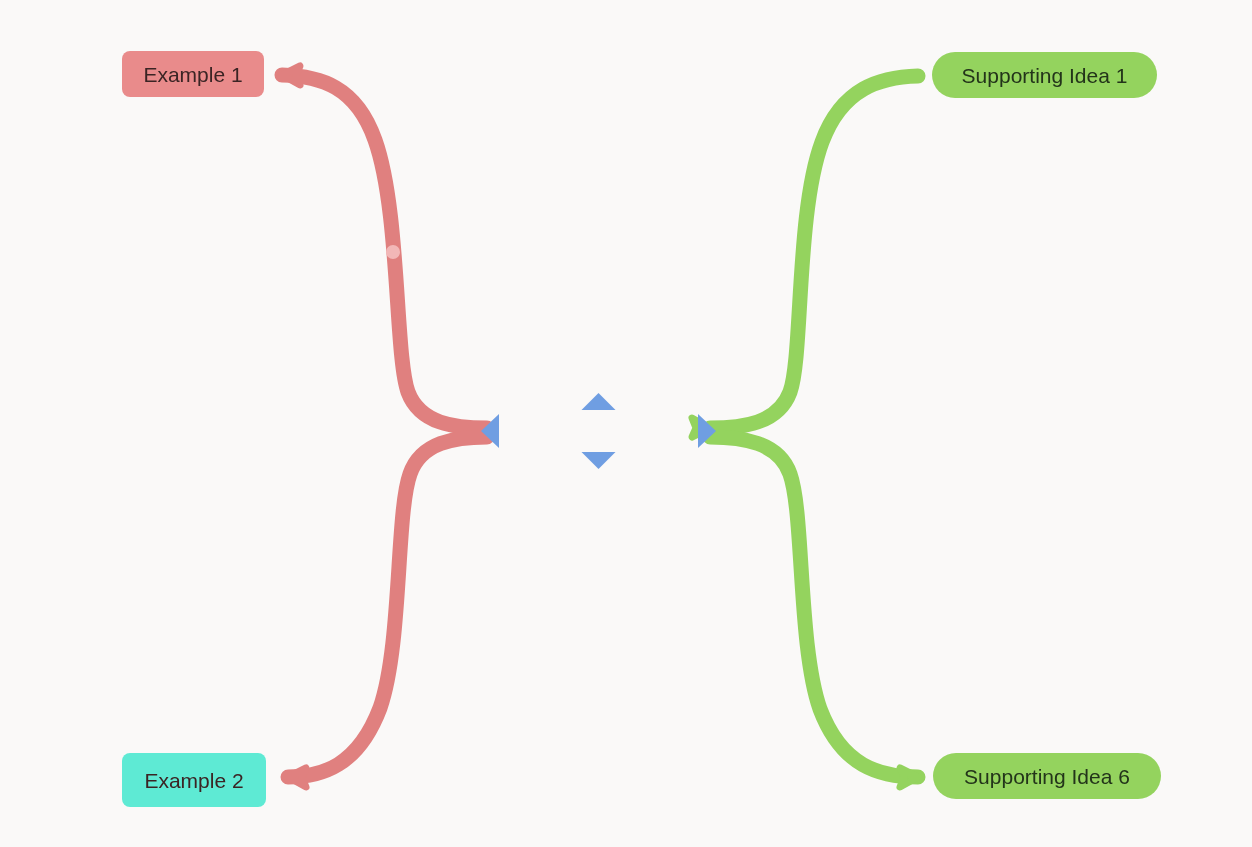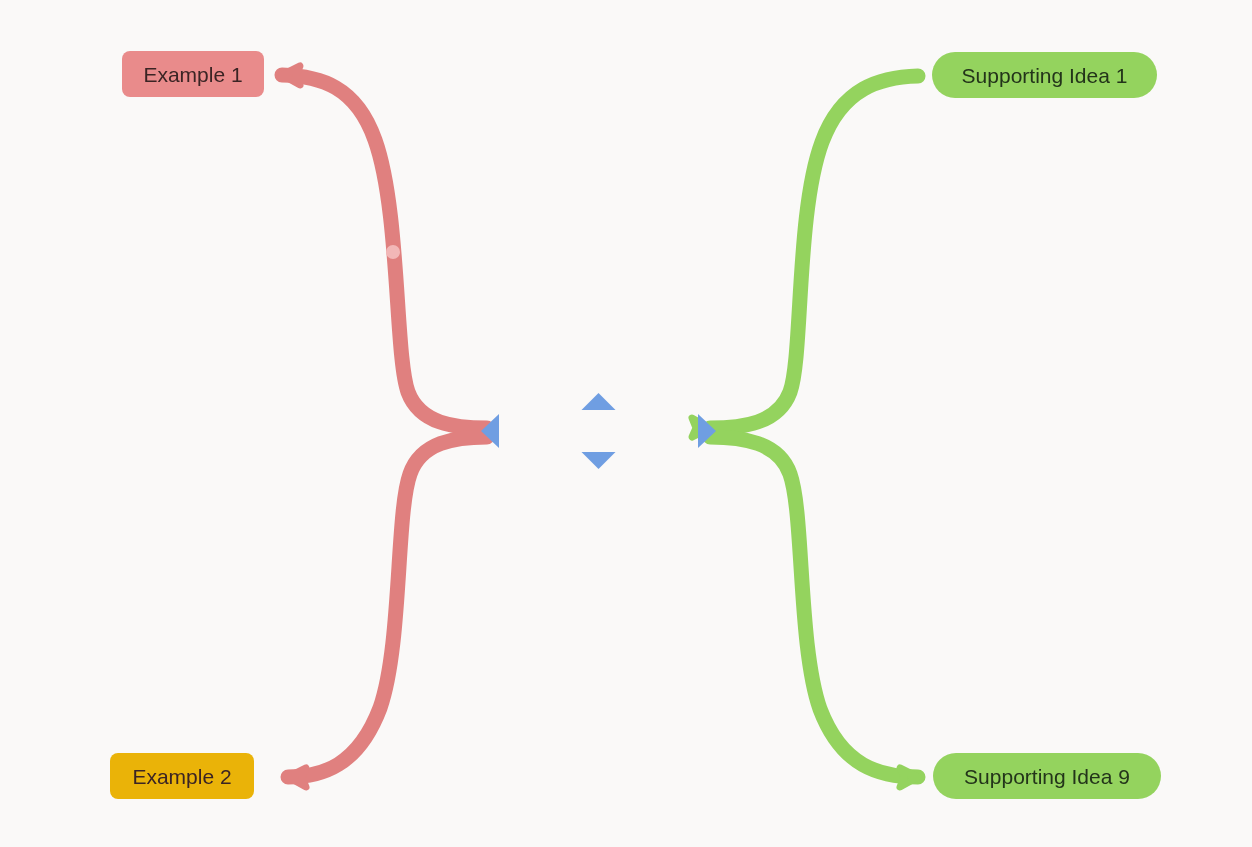--- a/index.html
+++ b/index.html
@@ -89,28 +89,28 @@
         <path d="M 918 777 L 900 768 L 904 777 L 900 787 Z" fill="#94d35e" stroke="#94d35e" stroke-width="7" stroke-linejoin="round"></path>
       </g>
       <circle cx="393" cy="252" r="7" fill="#f2b7b7"></circle>
     </svg>
 
 
   <div id="branch-nodes">
       <div class="node node-red" style="left: 122px; top: 51px; width: 142px; height: 46px; background: rgb(233, 139, 139); color: rgb(59, 36, 36);">
         <span class="node-label">Example 1</span>
       </div>
-      <div class="node node-red" style="left: 110px; top: 753px; width: 144px; height: 46px; background: #eab308; color: rgb(59, 36, 36);">
+      <div class="node node-red" style="left: 122px; top: 753px; width: 144px; height: 54px; background: #5eead4; color: rgb(59, 36, 36);">
         <span class="node-label">Example 2</span>
       </div>
       <div class="node node-green" style="left: 932px; top: 52px; width: 225px; height: 46px; background: rgb(148, 211, 94); color: rgb(35, 52, 26);">
         <span class="node-label">Supporting Idea 1</span>
       </div>
       <div class="node node-green" style="left: 933px; top: 753px; width: 228px; height: 46px; background: rgb(148, 211, 94); color: rgb(35, 52, 26);">
-        <span class="node-label">Supporting Idea 9</span>
+        <span class="node-label">Supporting Idea 6</span>
       </div>
     </div>
 
 <svg width="1252" height="847" viewBox="0 0 1252 847" style="position: absolute; left: 0px; top: 0px; pointer-events: none; z-index: 4;">
       <path d="M 581.5 410 L 598.5 393 L 615.5 410 Z" fill="#6f9ee2"></path>
       <path d="M 581.5 452 L 598.5 469 L 615.5 452 Z" fill="#6f9ee2"></path>
       <path d="M 499 414 L 481 431 L 499 448 Z" fill="#6f9ee2"></path>
       <path d="M 698 414 L 716 431 L 698 448 Z" fill="#6f9ee2"></path>
     </svg>
   </div>

